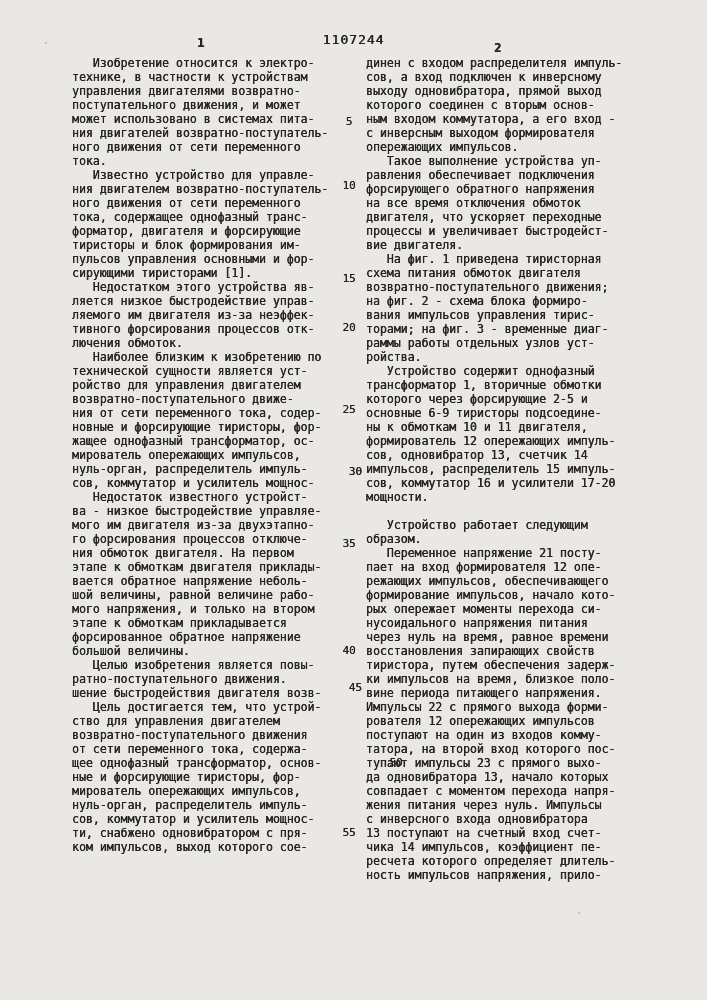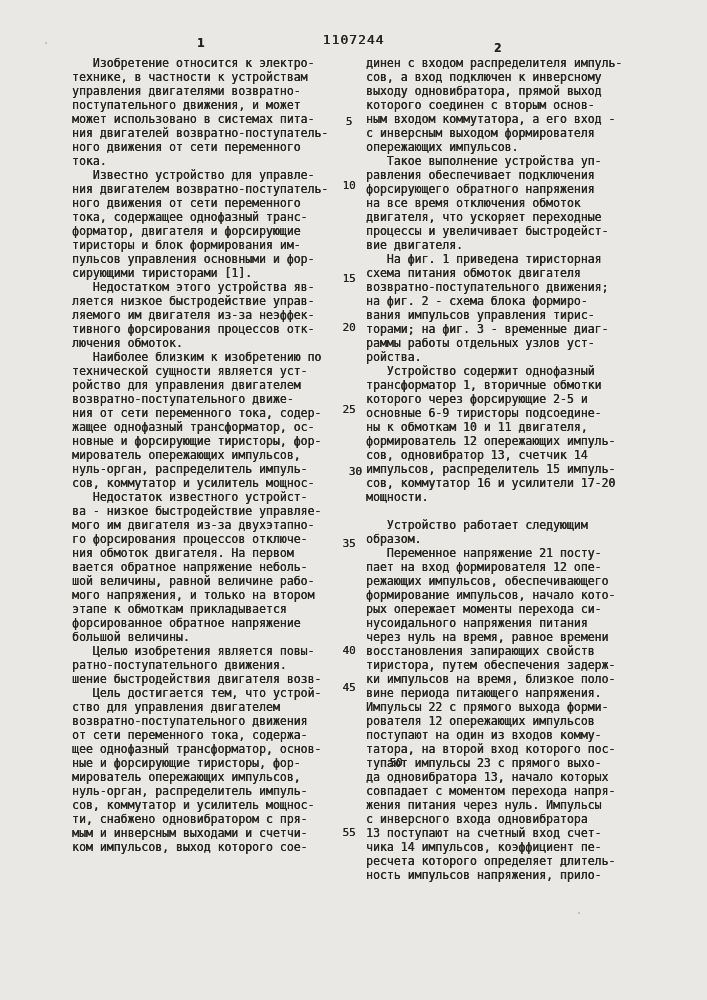--- a/index.html
+++ b/index.html
@@ -103,63 +103,63 @@
       <div class="line">   Недостатком этого устройства яв-</div>
       <div class="line">ляется низкое быстродействие управ-</div>
       <div class="line">ляемого им двигателя из-за неэффек-</div>
       <div class="line">тивного форсирования процессов отк-</div>
       <div class="line">лючения обмоток.</div>
       <div class="line">   Наиболее близким к изобретению по</div>
       <div class="line">технической сущности является уст-</div>
       <div class="line">ройство для управления двигателем</div>
       <div class="line">возвратно-поступательного движе-</div>
       <div class="line">ния от сети переменного тока, содер-</div>
+      <div class="line">новные и форсирующие тиристоры, фор-</div>
       <div class="line">жащее однофазный трансформатор, ос-</div>
-      <div class="line">новные и форсирующие тиристоры, фор-</div>
       <div class="line">мирователь опережающих импульсов,</div>
       <div class="line">нуль-орган, распределитель импуль-</div>
       <div class="line">сов, коммутатор и усилитель мощнос-</div>
       <div class="line">   Недостаток известного устройст-</div>
       <div class="line">ва - низкое быстродействие управляе-</div>
       <div class="line">мого им двигателя из-за двухэтапно-</div>
       <div class="line">го форсирования процессов отключе-</div>
       <div class="line">ния обмоток двигателя. На первом</div>
+      <div class="line">этапе к обмоткам двигателя приклады-</div>
       <div class="line">вается обратное напряжение неболь-</div>
       <div class="line">шой величины, равной величине рабо-</div>
       <div class="line">мого напряжения, и только на втором</div>
       <div class="line">этапе к обмоткам прикладывается</div>
       <div class="line">форсированное обратное напряжение</div>
       <div class="line">большой величины.</div>
       <div class="line">   Целью изобретения является повы-</div>
       <div class="line">ратно-поступательного движения.</div>
       <div class="line">шение быстродействия двигателя возв-</div>
       <div class="line">   Цель достигается тем, что устрой-</div>
       <div class="line">ство для управления двигателем</div>
       <div class="line">возвратно-поступательного движения</div>
       <div class="line">от сети переменного тока, содержа-</div>
       <div class="line">щее однофазный трансформатор, основ-</div>
       <div class="line">ные и форсирующие тиристоры, фор-</div>
       <div class="line">мирователь опережающих импульсов,</div>
       <div class="line">нуль-орган, распределитель импуль-</div>
       <div class="line">сов, коммутатор и усилитель мощнос-</div>
       <div class="line">ти, снабжено одновибратором с пря-</div>
-      <div class="line">мым и инверсным выходами и счетчи-</div>
       <div class="line">ком импульсов, выход которого сое-</div>
     </div>
 
   <div class="gutter">
       <span class="gutter-num" style="top: 115px;">5</span>
       <span class="gutter-num" style="top: 179px;">10</span>
       <span class="gutter-num" style="top: 272px;">15</span>
       <span class="gutter-num" style="top: 321px;">20</span>
       <span class="gutter-num" style="top: 403px;">25</span>
       <span class="gutter-num" style="top: 465px; text-align: right;">30</span>
       <span class="gutter-num" style="top: 537px;">35</span>
       <span class="gutter-num" style="top: 611px; margin-top: 33px;">40</span>
-      <span class="gutter-num" style="top: 681px;">45</span>
+      <span class="gutter-num" style="top: 681px; text-align: right;">45</span>
       <span class="gutter-num" style="top: 756px; margin-left: 47px;">50</span>
       <span class="gutter-num" style="top: 826px;">55</span>
     </div>
 
   <div class="text-column right">
       <div class="line">динен с входом распределителя импуль-</div>
       <div class="line">сов, а вход подключен к инверсному</div>
       <div class="line">выходу одновибратора, прямой выход</div>
       <div class="line">которого соединен с вторым основ-</div>
       <div class="line">ным входом коммутатора, а его вход -</div>

